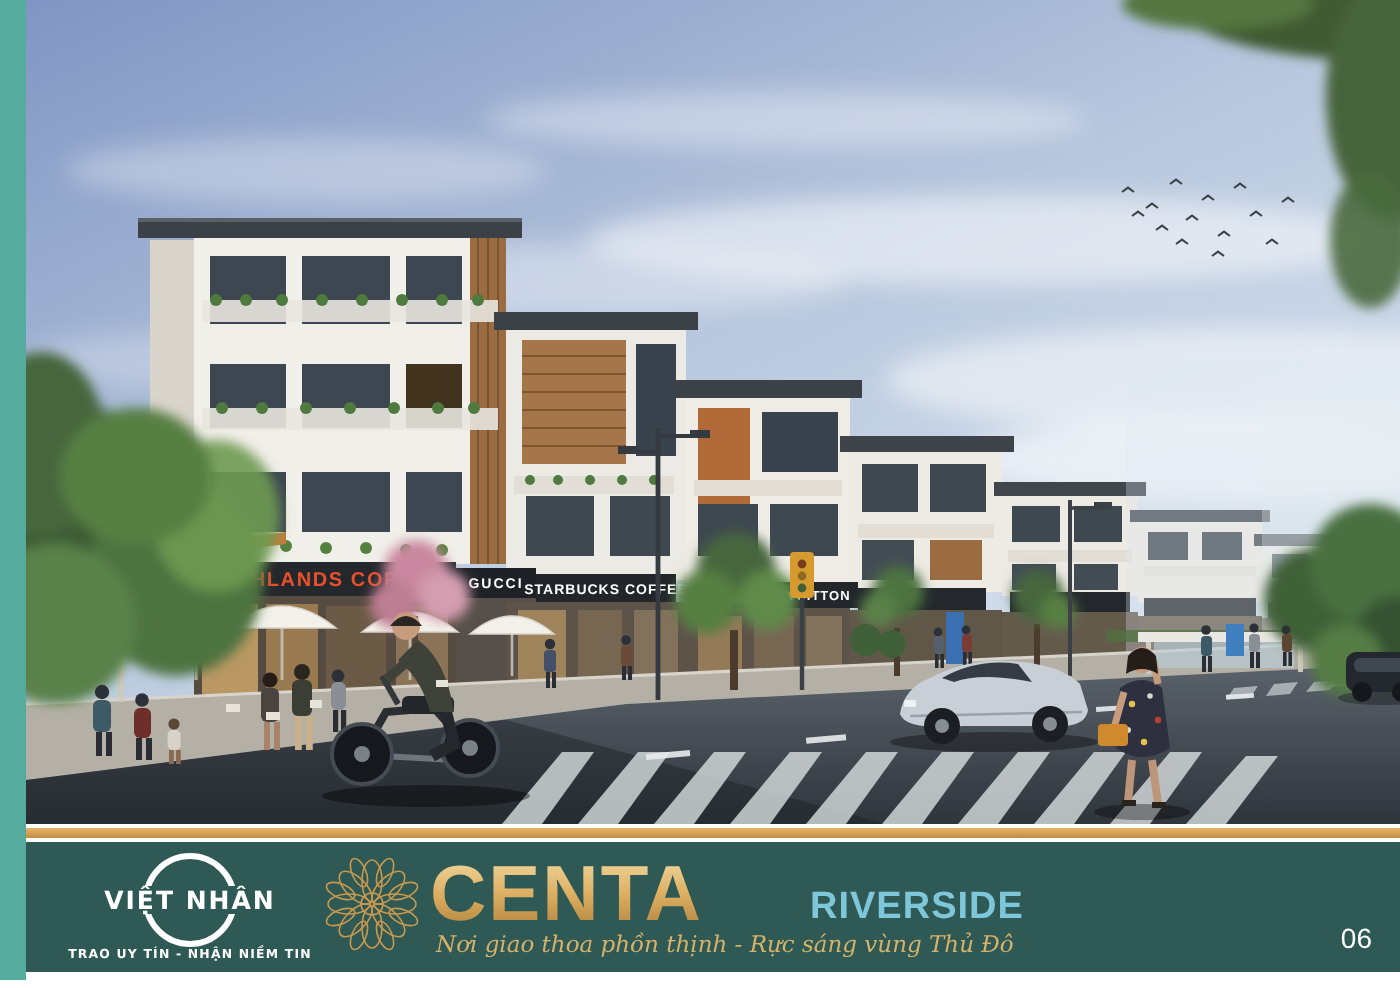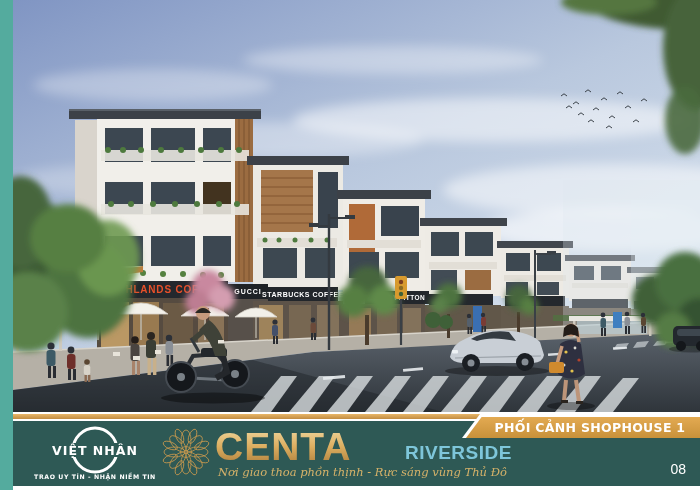--- a/index.html
+++ b/index.html
@@ -527,25 +527,20 @@
         <rect x="120" y="356" width="7" height="4"></rect>
       <rect x="142" y="350" width="6" height="4"></rect>
         <rect x="205" y="340" width="6" height="3.5"></rect>
     </g>
   </svg>
 
   <div id="accent-bar"></div>
   <div id="stripe"></div>
   <div id="footer"></div>
 
-  <div id="banner-outer">
-    <div id="banner-inner">
-      <span>PHỐI CẢNH SHOPHOUSE 1</span>
-    </div>
-  </div>
 
   <svg id="dev-logo" width="130" height="62" viewBox="0 0 130 62">
     <circle cx="65" cy="27" r="22" fill="none" stroke="#ffffff" stroke-width="3"></circle>
     <rect x="18" y="20" width="94" height="14" fill="#2e5955"></rect>
     <text x="65" y="31.5" text-anchor="middle" font-family="DejaVu Sans,sans-serif" font-size="12.5" font-weight="bold" letter-spacing="1" fill="#ffffff">VIỆT NHÂN</text>
     <text x="65" y="56" text-anchor="middle" font-family="DejaVu Sans,sans-serif" font-size="6.2" font-weight="bold" letter-spacing="0.6" fill="#ffffff">TRAO UY TÍN - NHẬN NIỀM TIN</text>
   </svg>
 
   <svg id="brand-lockup" width="370" height="64" viewBox="0 0 370 64">
     <defs>
@@ -572,15 +567,15 @@
       <ellipse cx="26" cy="9" rx="3.5" ry="7.5" transform="rotate(202.5 26 26)"></ellipse>
       <ellipse cx="26" cy="9" rx="3.5" ry="7.5" transform="rotate(247.5 26 26)"></ellipse>
       <ellipse cx="26" cy="9" rx="3.5" ry="7.5" transform="rotate(292.5 26 26)"></ellipse>
       <ellipse cx="26" cy="9" rx="3.5" ry="7.5" transform="rotate(337.5 26 26)"></ellipse>
     </g>
     <text x="55" y="39" font-family="Liberation Sans,sans-serif" font-size="39" font-weight="bold" letter-spacing="1" fill="url(#goldGrad)">CENTA</text>
     <text x="245" y="38" font-family="Liberation Sans,sans-serif" font-size="19" font-weight="bold" letter-spacing="0.5" fill="#7ec6da">RIVERSIDE</text>
     <text x="58" y="55" font-family="DejaVu Serif,serif" font-style="italic" font-size="11.5" fill="#d6b269">Nơi giao thoa phồn thịnh - Rực sáng vùng Thủ Đô</text>
   </svg>
 
-  <div id="page-number">08</div>
+  <div id="page-number">06</div>
 
 </div>
 
 </body></html>

